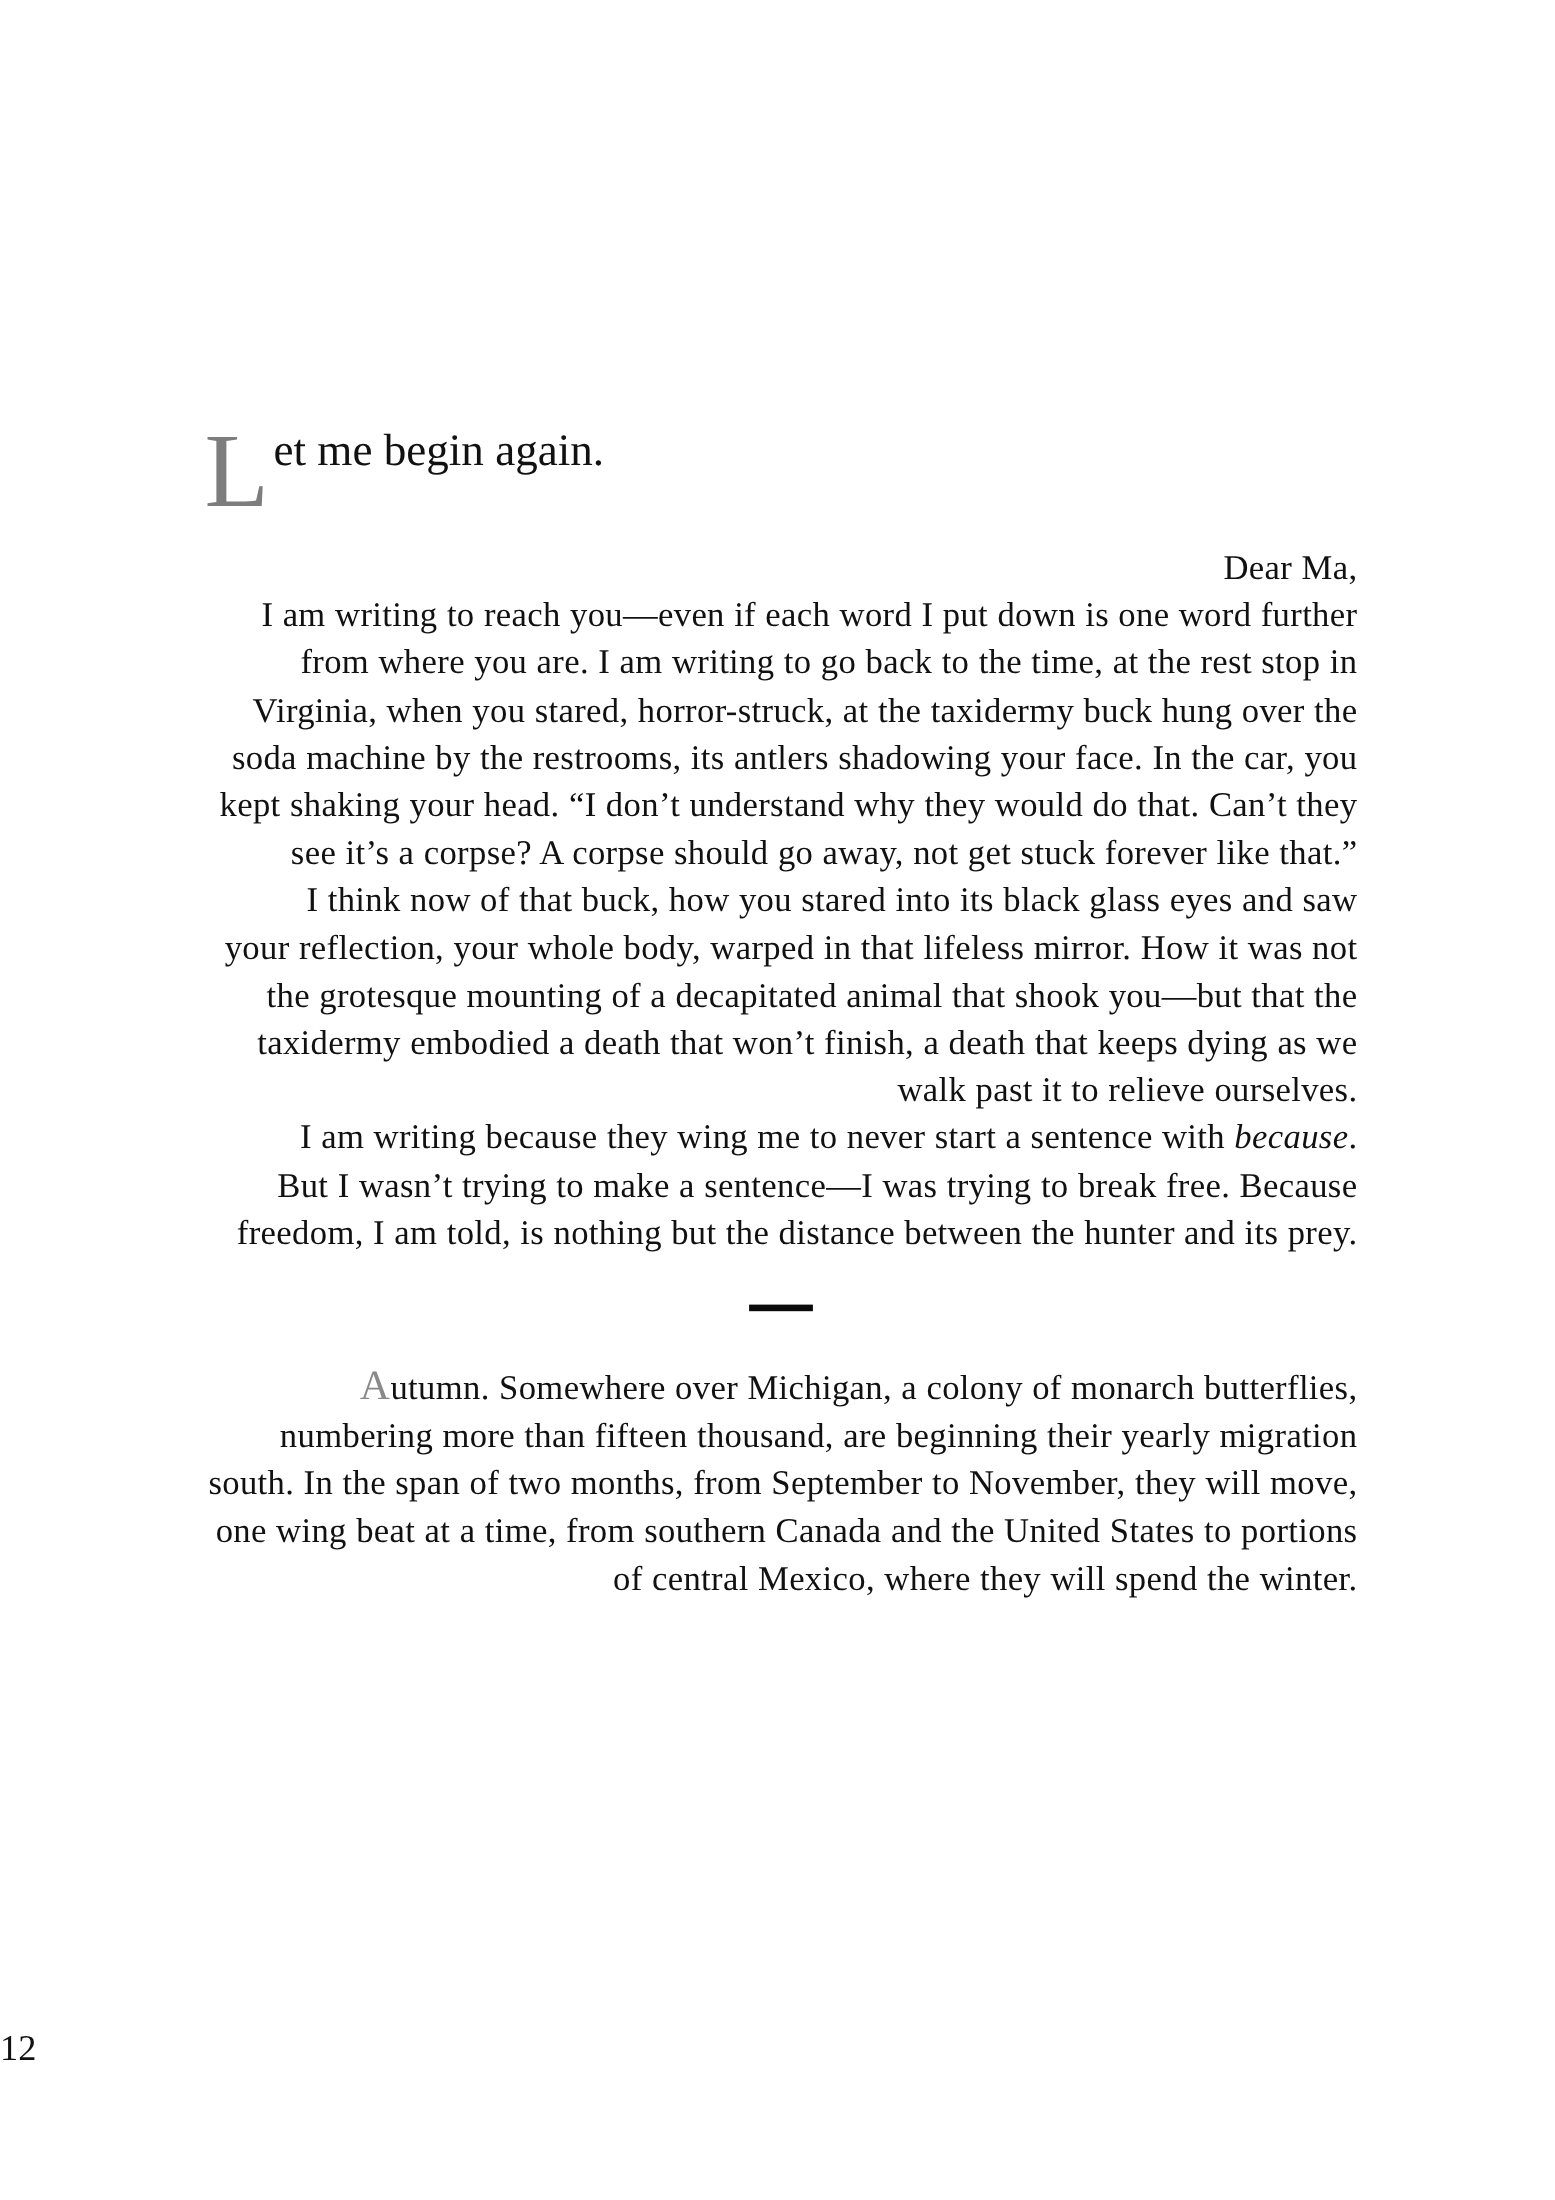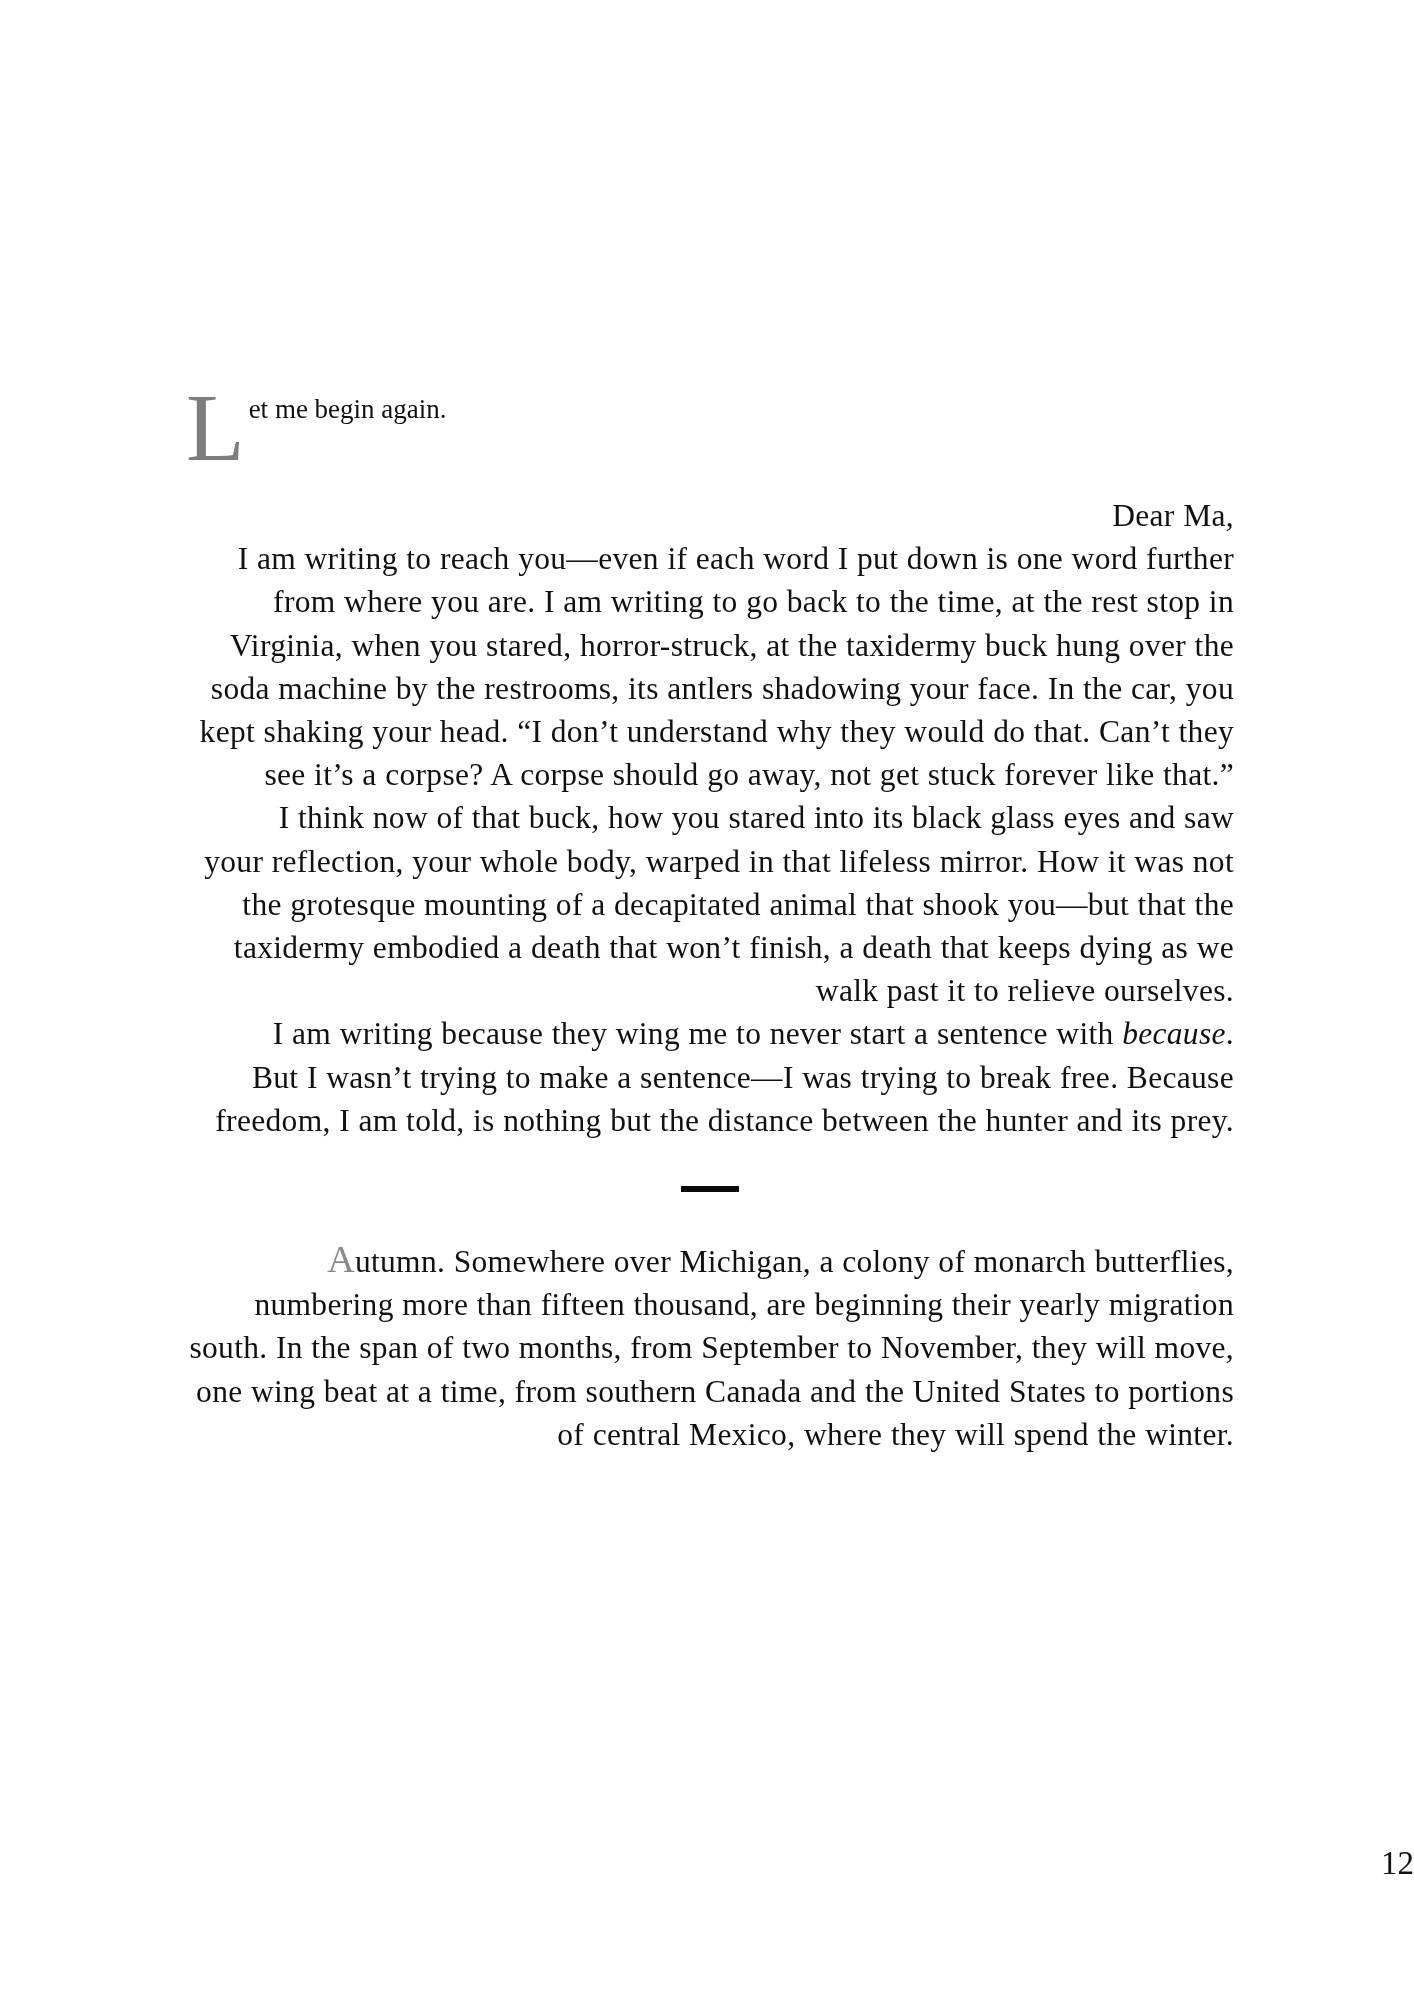--- a/index.html
+++ b/index.html
@@ -53,21 +53,21 @@
     float: left;
     font-family: "Liberation Serif", "DejaVu Serif", serif;
     font-size: 96px;
     line-height: 0.80;
     color: #7d7d7d;
     margin-right: 4px;
     margin-top: 2px;
     padding-top: 0px;
   }
   .opening .opening-text {
-    font-size: 27px;
+    font-size: 41px;
     line-height: 43.2px;
   }
 
   
   p.indent {
     text-indent: 45px;
   }
 
   .salutation {
     text-indent: 45px;
@@ -100,21 +100,21 @@
     color: #8a8a8a;
     line-height: 1;
   }
 
   
   .folio {
     position: absolute;
     left: 0;
     top: 1845px;
     width: 1414px;
-    text-align: right;
+    text-align: left;
     font-size: 33px;
     color: #111111;
     font-family: "Liberation Serif", "DejaVu Serif", serif;
   }
 </style>
 </head>
 <body>
 
 <div class="page">
 

